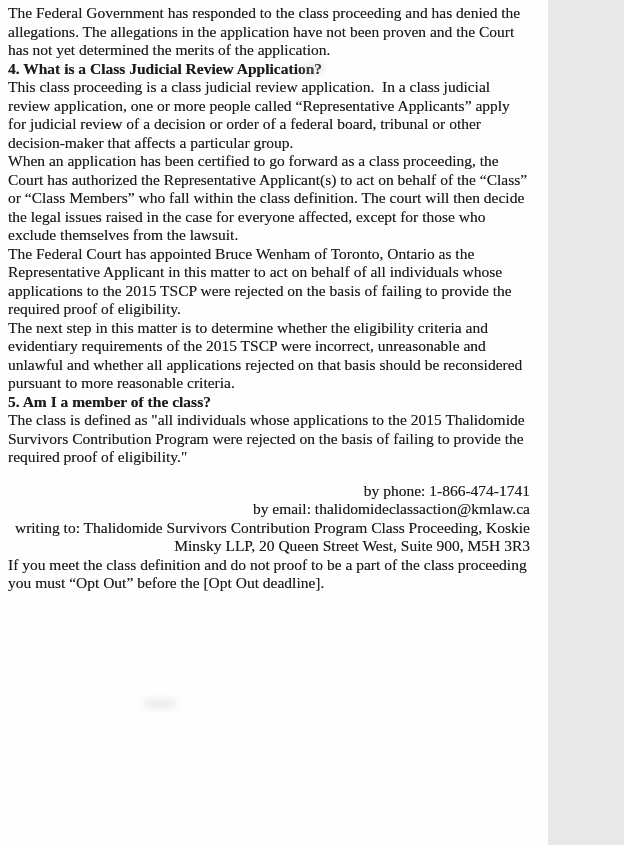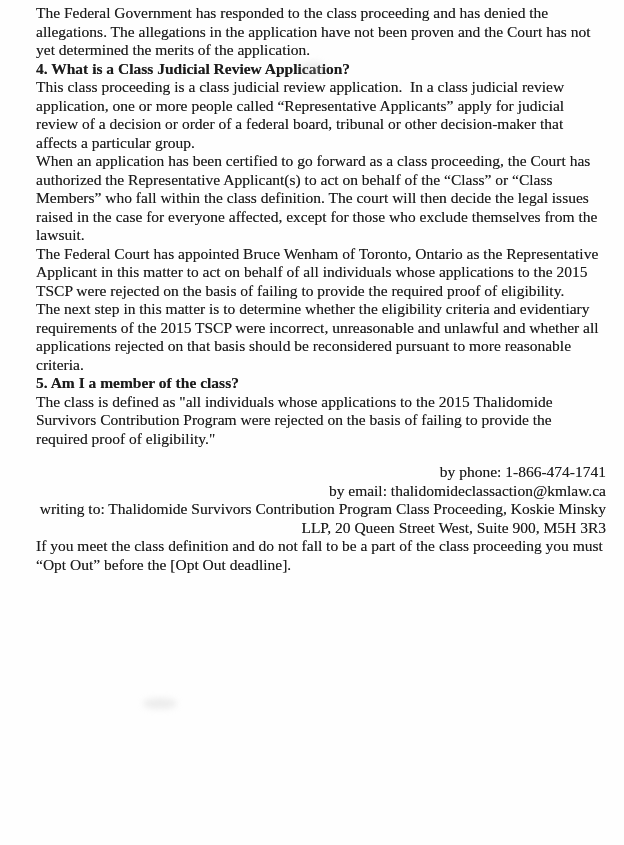--- a/index.html
+++ b/index.html
@@ -2,26 +2,26 @@
 <html><head>
 <meta charset="utf-8">
 <style>
   html, body {
     margin: 0;
     padding: 0;
     background: #e8e8e8;
   }
   .page {
     position: relative;
-    width: 624px;
+    width: 548px;
     height: 845px;
     margin: 0;
     background: #fefefe;
     box-sizing: border-box;
-    padding: 4px 18px 0 36px;
+    padding: 4px 18px 0 8px;
     font-family: "Liberation Serif", "DejaVu Serif", serif;
     font-size: 15.5px;
     line-height: 18.5px;
     color: #1c1c1c;
     overflow: hidden;
     text-shadow: 0 0 0.4px rgba(25,25,25,0.55);
   }
   .page p, .page h2 {
     margin: 0;
     padding: 0;
@@ -83,15 +83,15 @@
   <p class="para-class-def">The class is defined as "all individuals whose applications to the 2015 Thalidomide Survivors Contribution Program were rejected on the basis of failing to provide the required proof of eligibility."</p>
 
 
   <div class="contact-block">
     <p>by phone: 1-866-474-1741</p>
     <p>by email: thalidomideclassaction@kmlaw.ca</p>
     <p><span>writing to: </span><b>Thalidomide Survivors Contribution Program Class Proceeding, Koskie Minsky LLP, 20 Queen Street West, Suite 900, M5H 3R3</b></p>
   </div>
 
 
-  <p class="para-opt-out"><span>If you meet the class definition and do not fall to be a part of the class proceeding you must “Opt Out” before the </span><b>[Opt Out deadline]</b><span>.</span></p>
+  <p class="para-opt-out"><span>If you meet the class definition and do not proof to be a part of the class proceeding you must “Opt Out” before the </span><b>[Opt Out deadline]</b><span>.</span></p>
 
 </div>
 
 </body></html>

